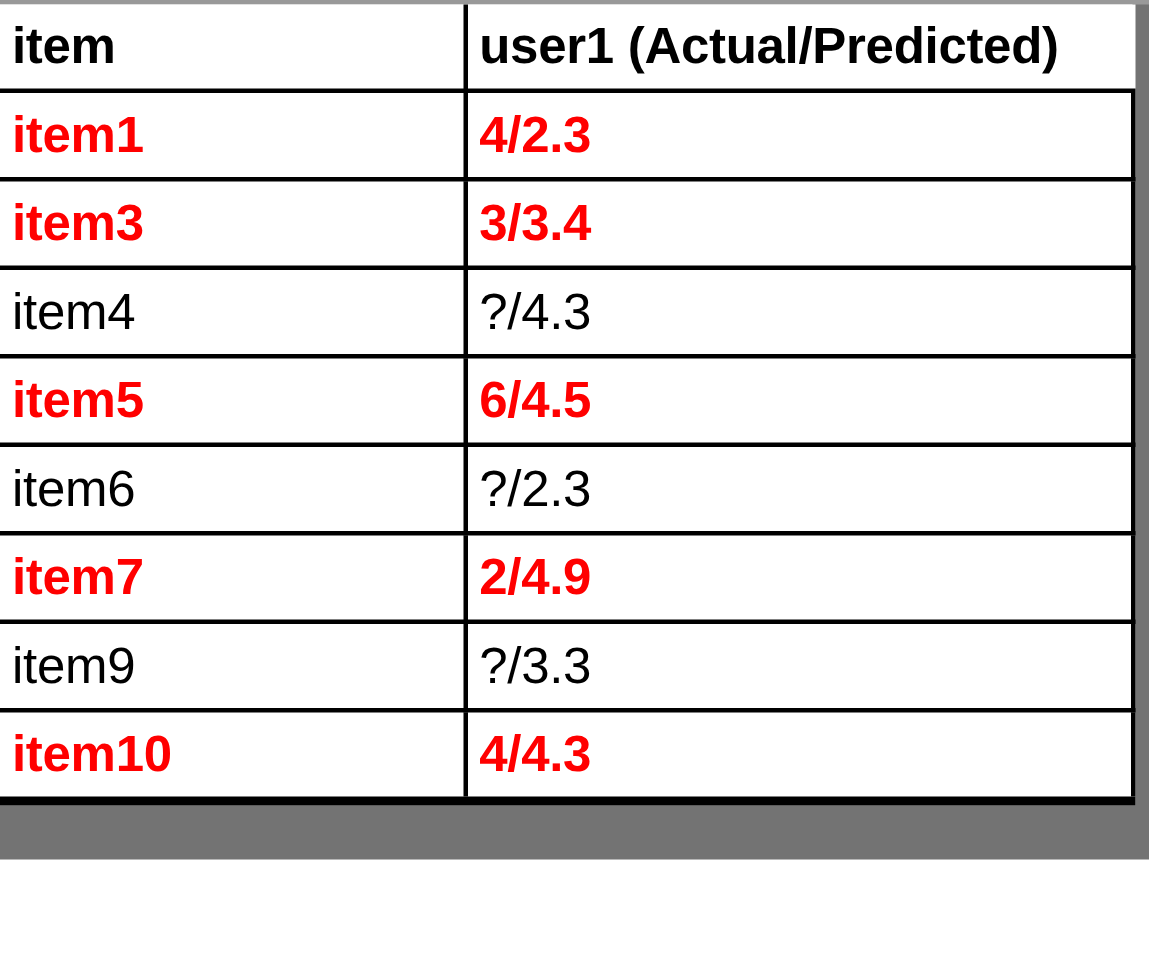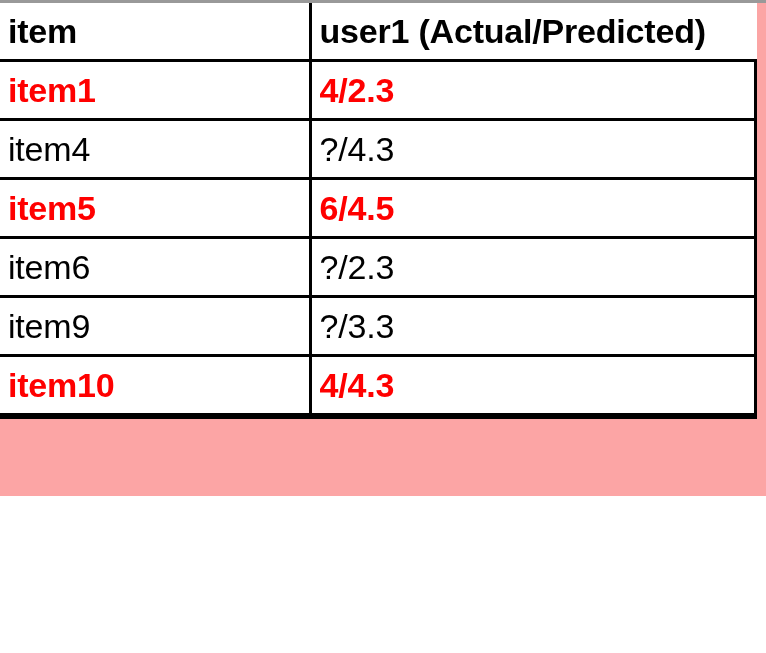--- a/index.html
+++ b/index.html
@@ -10,23 +10,23 @@
   body {
     width: 766px;
     height: 653px;
     overflow: hidden;
     font-family: "Liberation Sans", "DejaVu Sans", sans-serif;
   }
 
   #table-wrap {
     position: relative;
     width: 766px;
-    height: 496px;
+    height: 573px;
     box-sizing: border-box;
-    background: #fca5a5;
+    background: #737373;
   }
 
   
   #top-strip {
     position: absolute;
     top: 0;
     left: 0;
     width: 766px;
     height: 3px;
     background: #999999;
@@ -105,31 +105,39 @@
       <tr>
         <th class="item-head">item</th>
         <th class="value-head">user1 (Actual/Predicted)</th>
       </tr>
     </thead>
     <tbody id="table-body">
         <tr class="rated">
           <td class="cell-item">item1</td>
           <td class="cell-value">4/2.3</td>
         </tr>
+        <tr class="rated">
+          <td class="cell-item">item3</td>
+          <td class="cell-value">3/3.4</td>
+        </tr>
         <tr class="unrated">
           <td class="cell-item">item4</td>
           <td class="cell-value">?/4.3</td>
         </tr>
         <tr class="rated">
           <td class="cell-item">item5</td>
           <td class="cell-value">6/4.5</td>
         </tr>
         <tr class="unrated">
           <td class="cell-item">item6</td>
           <td class="cell-value">?/2.3</td>
+        </tr>
+        <tr class="rated">
+          <td class="cell-item">item7</td>
+          <td class="cell-value">2/4.9</td>
         </tr>
         <tr class="unrated">
           <td class="cell-item">item9</td>
           <td class="cell-value">?/3.3</td>
         </tr>
         <tr class="rated">
           <td class="cell-item">item10</td>
           <td class="cell-value">4/4.3</td>
         </tr>
       </tbody>

